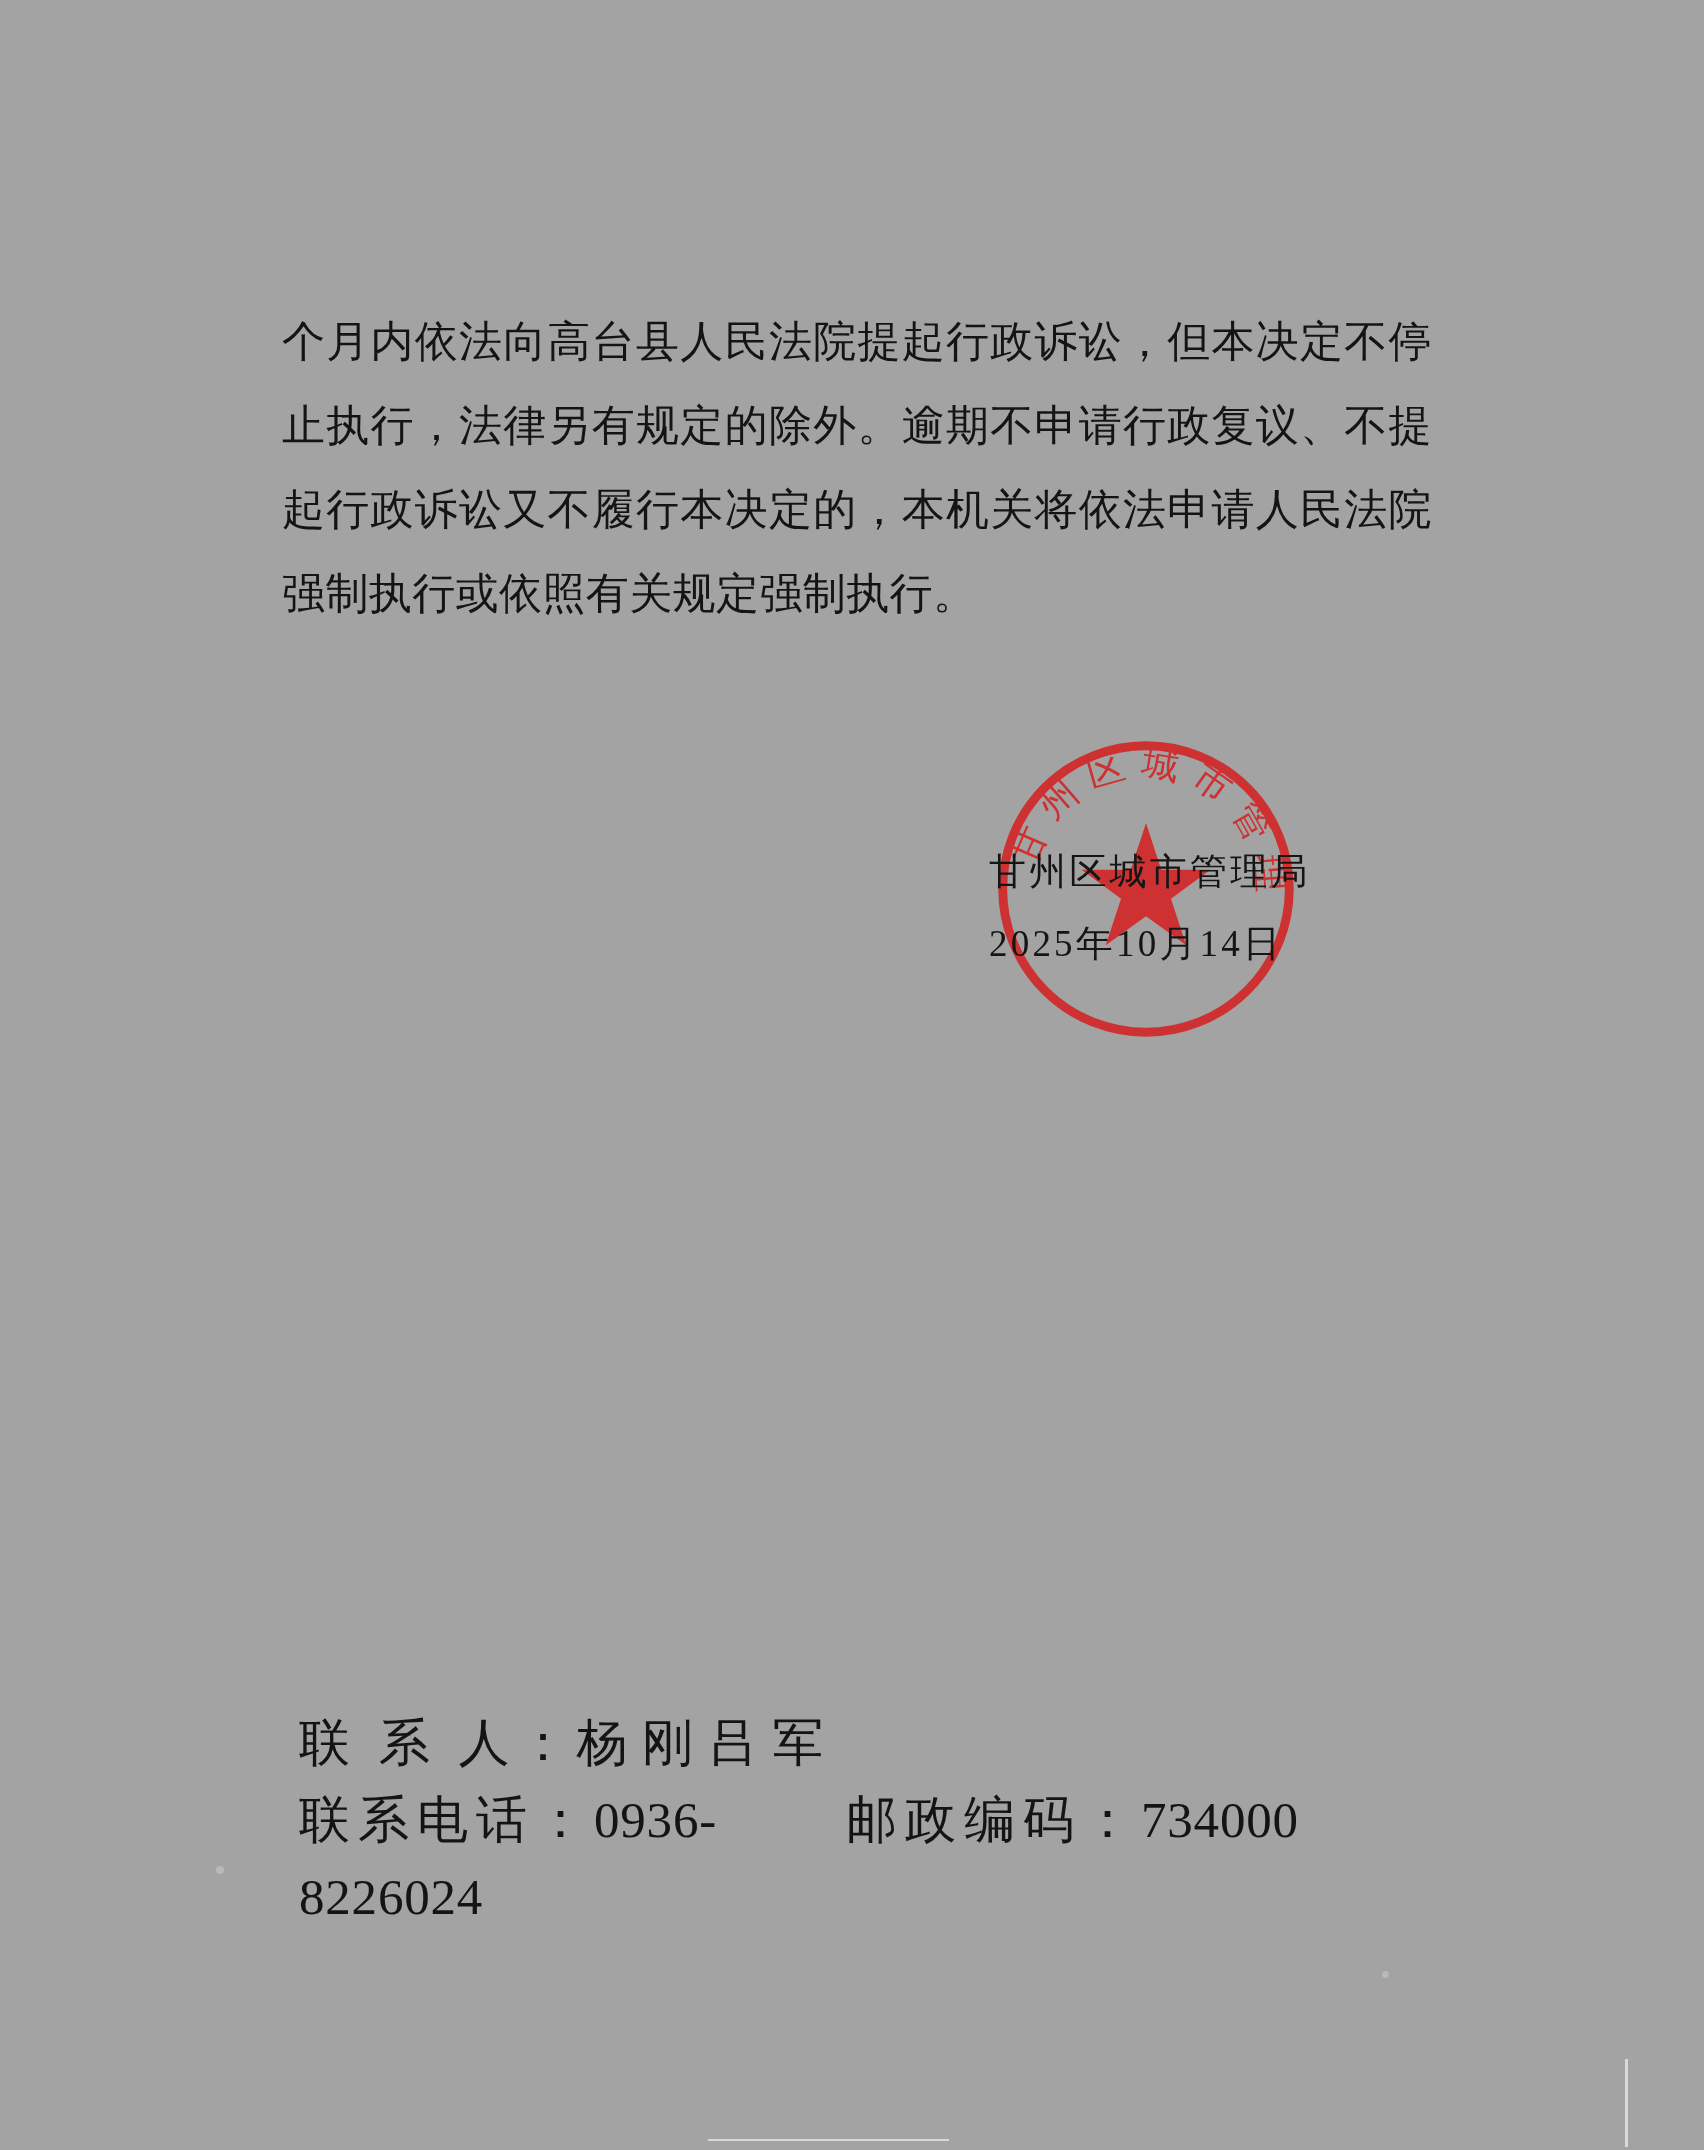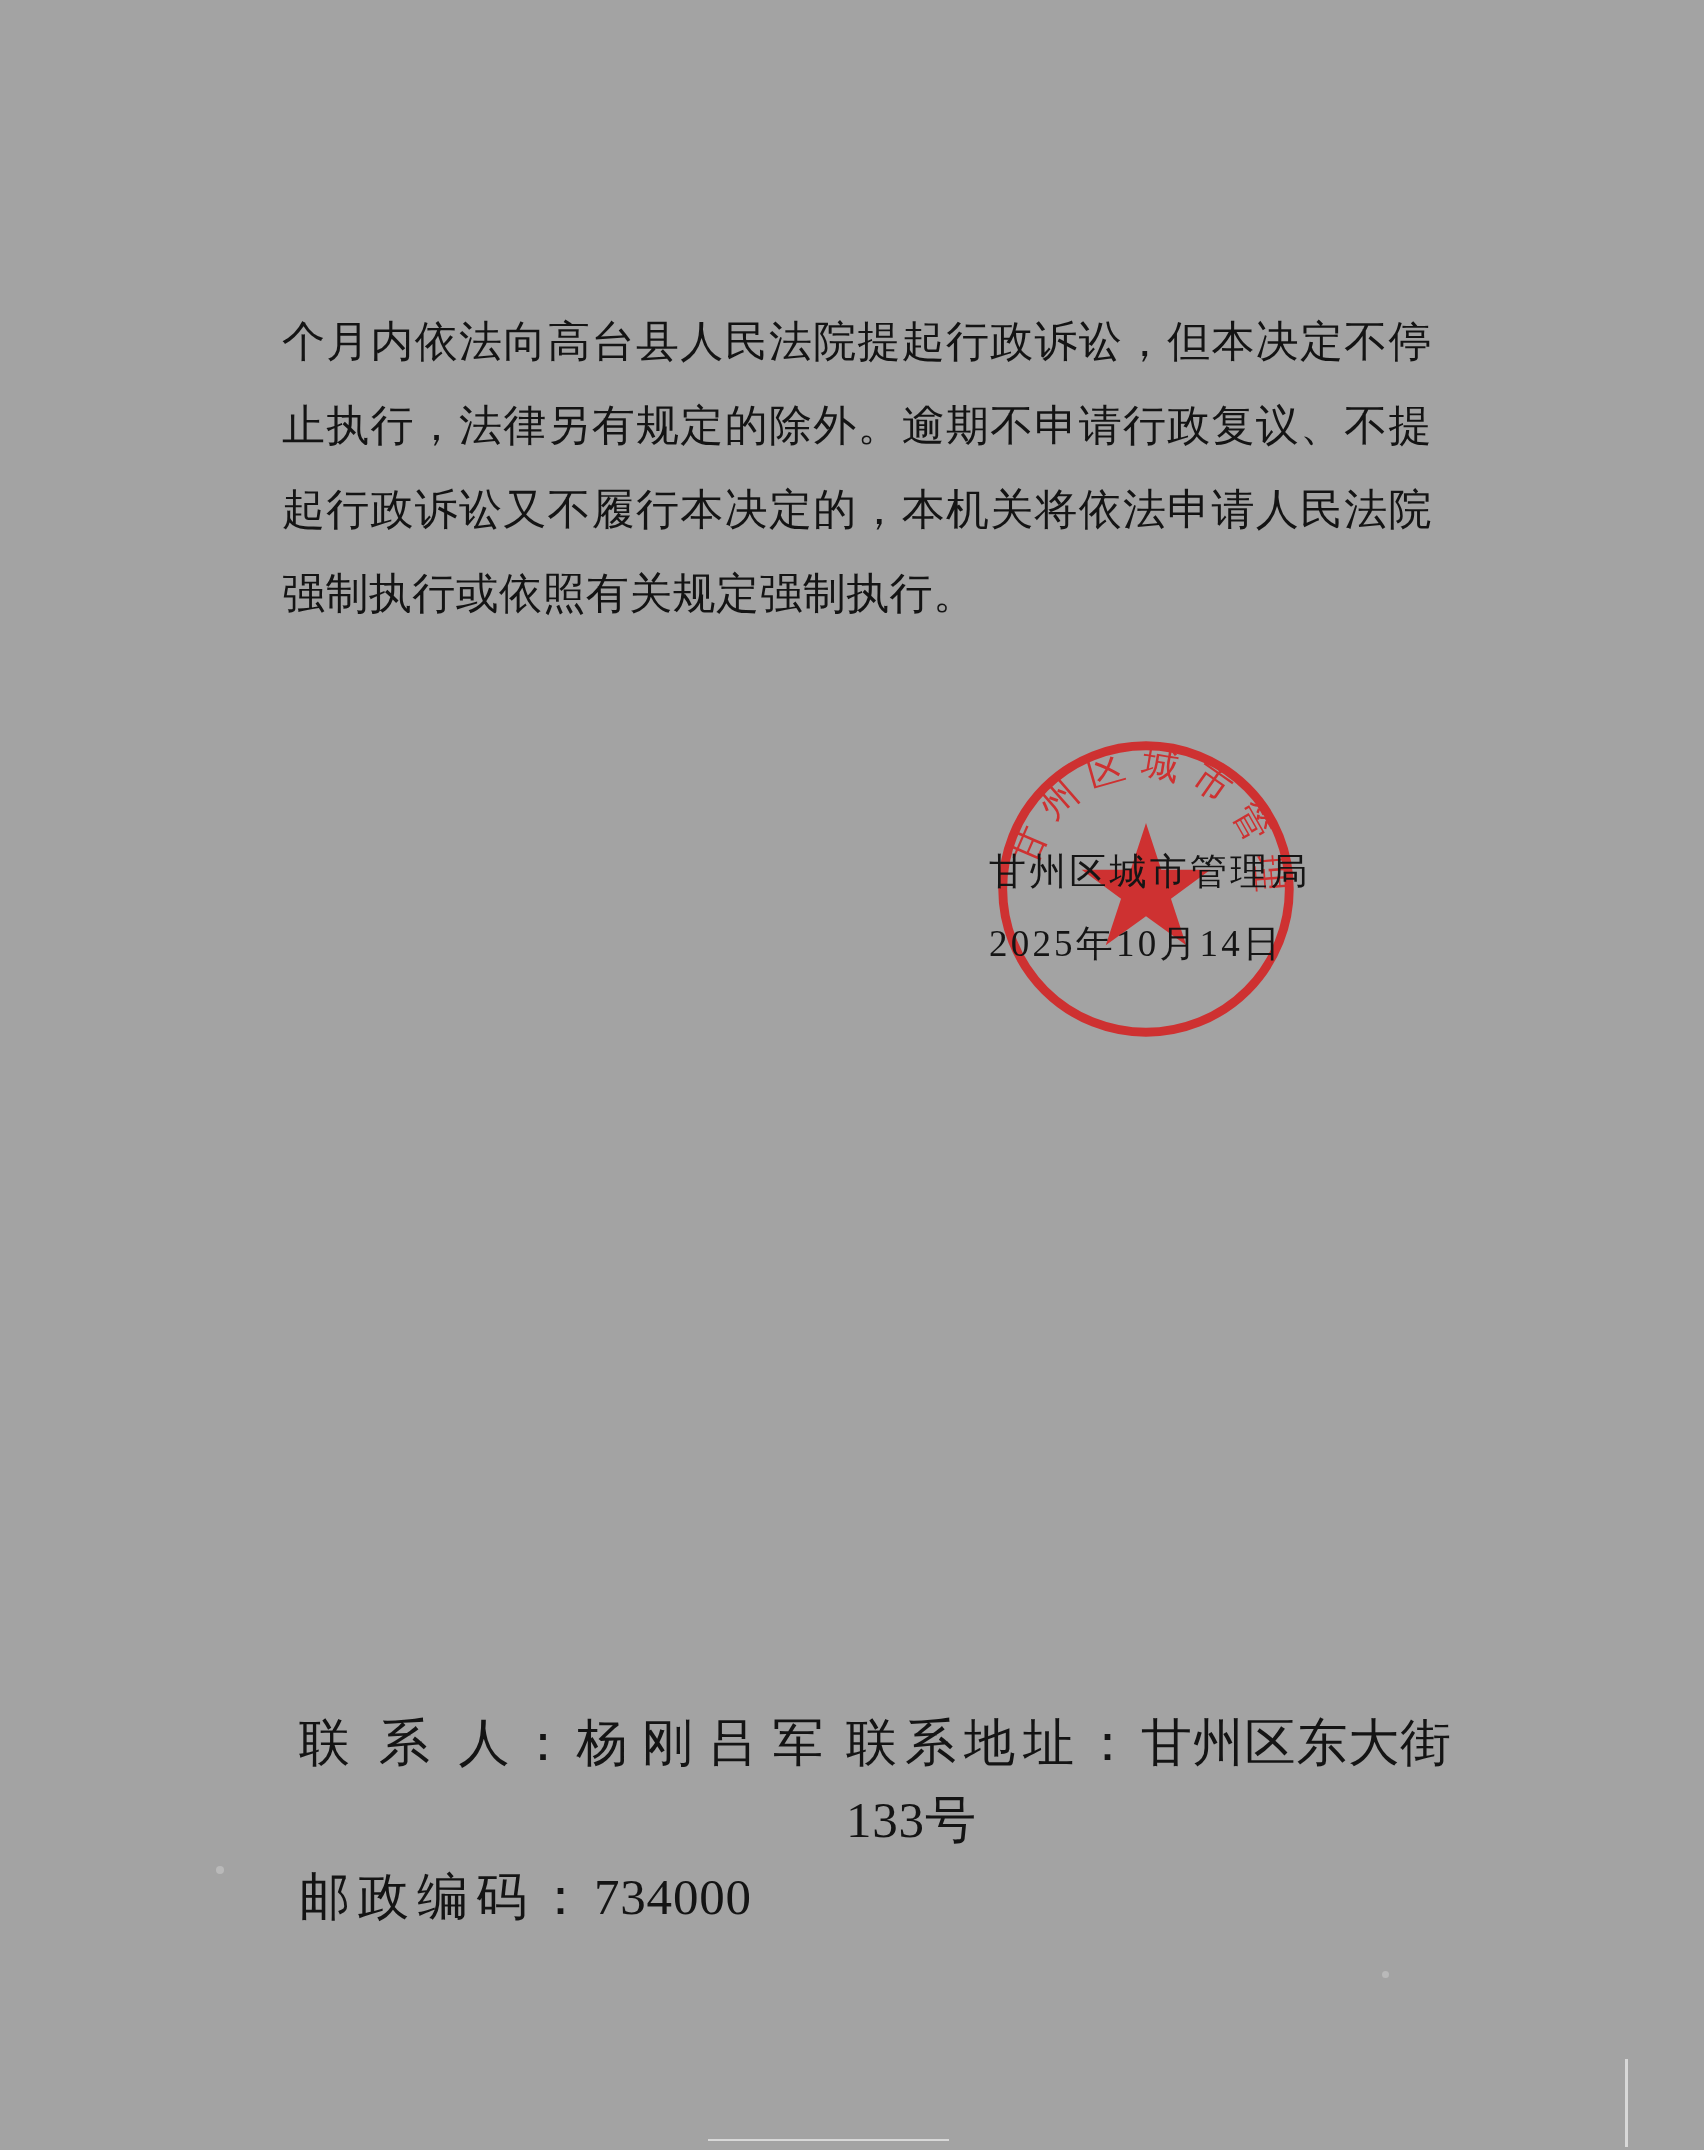--- a/index.html
+++ b/index.html
@@ -164,25 +164,25 @@
   <div class="sign-block">
     <div class="sign-line">甘州区城市管理局</div>
     <div class="sign-line">2025年10月14日</div>
   </div>
 
   <div class="contact-block">
     <div class="contact-row">
       <div class="contact-col-left">
         <span class="lbl">联 系 人：</span><span class="val">杨 刚  吕 军</span>
       </div>
-      <div class="contact-col-right">
-        <span class="lbl">联系地址：</span><span class="val">甘州区东大街133号</span>
-      </div>
     </div>
     <div class="contact-row">
+      <div class="contact-col-left">
+        <span class="lbl">联系电话：</span><span class="val">0936-8226024</span>
+      </div>
       <div class="contact-col-right">
         <span class="lbl">邮政编码：</span><span class="val">734000</span>
       </div>
     </div>
   </div>
 
 
   <div class="speck" style="left:216px; top:1866px; width:8px; height:8px;"></div>
   <div class="speck" style="left:1382px; top:1971px; width:7.2px; height:7.2px;"></div>
   <div class="edge-line" style="left:1625px; top:2059px; width:3.2px; height:88px;"></div>

